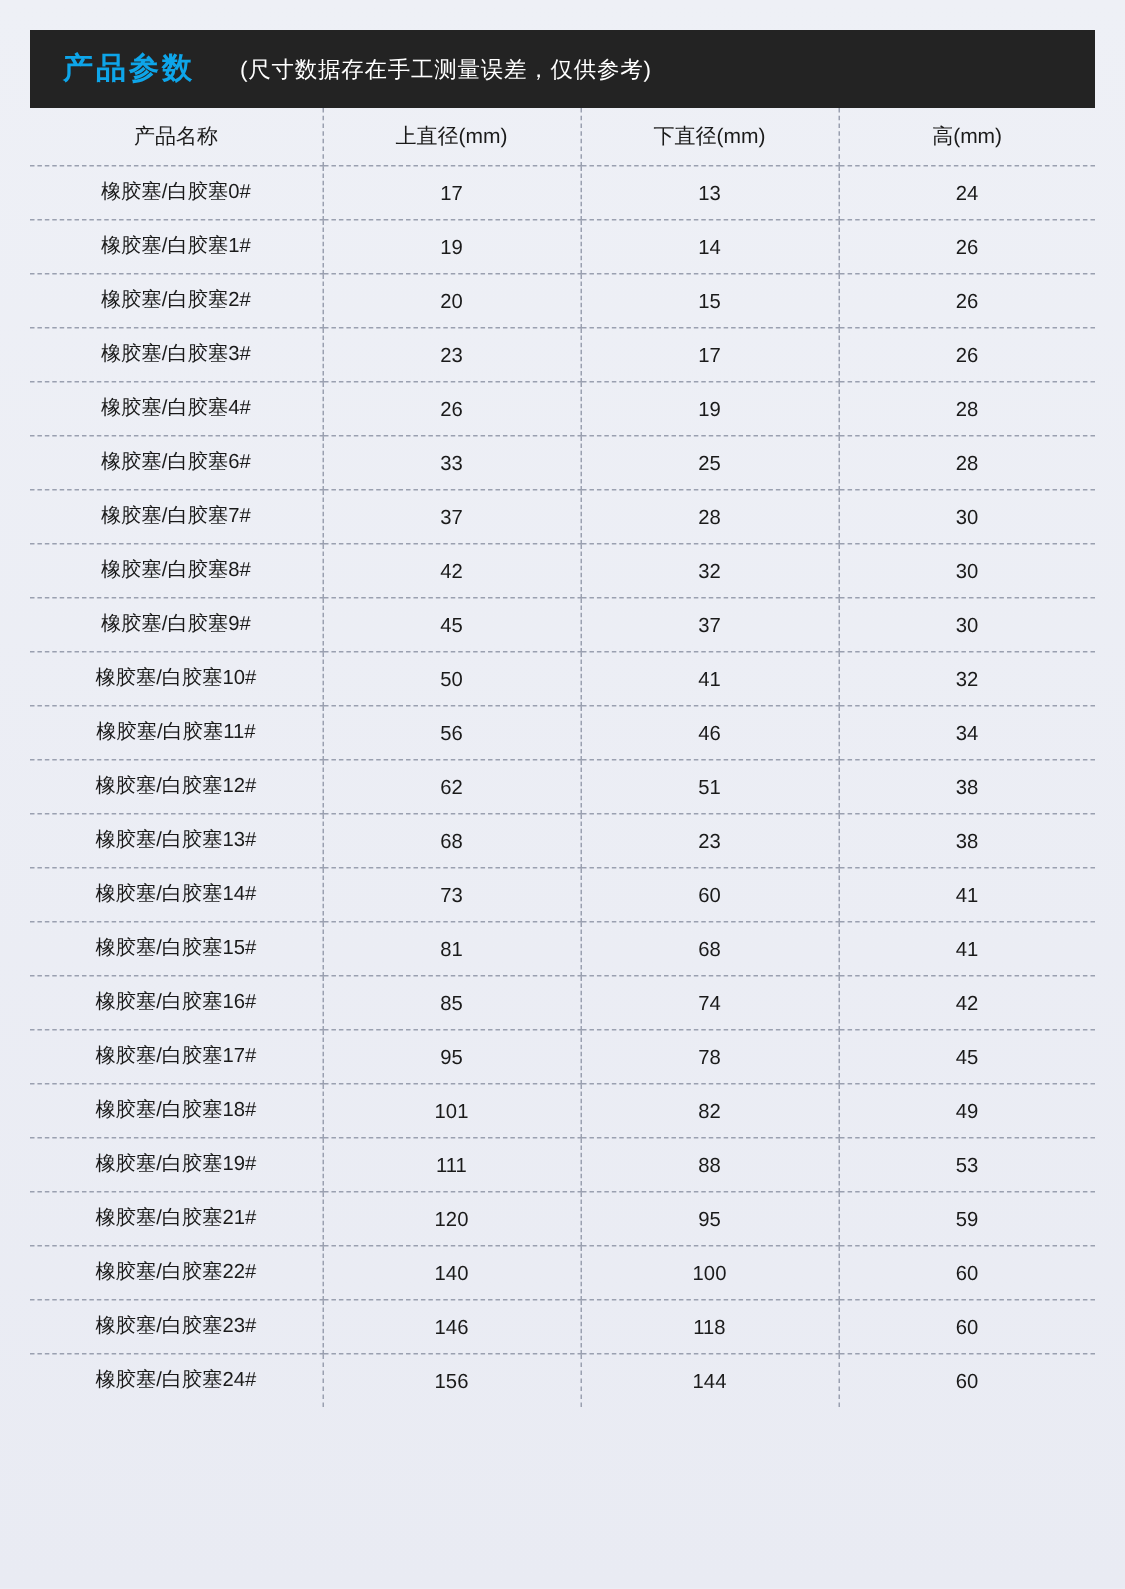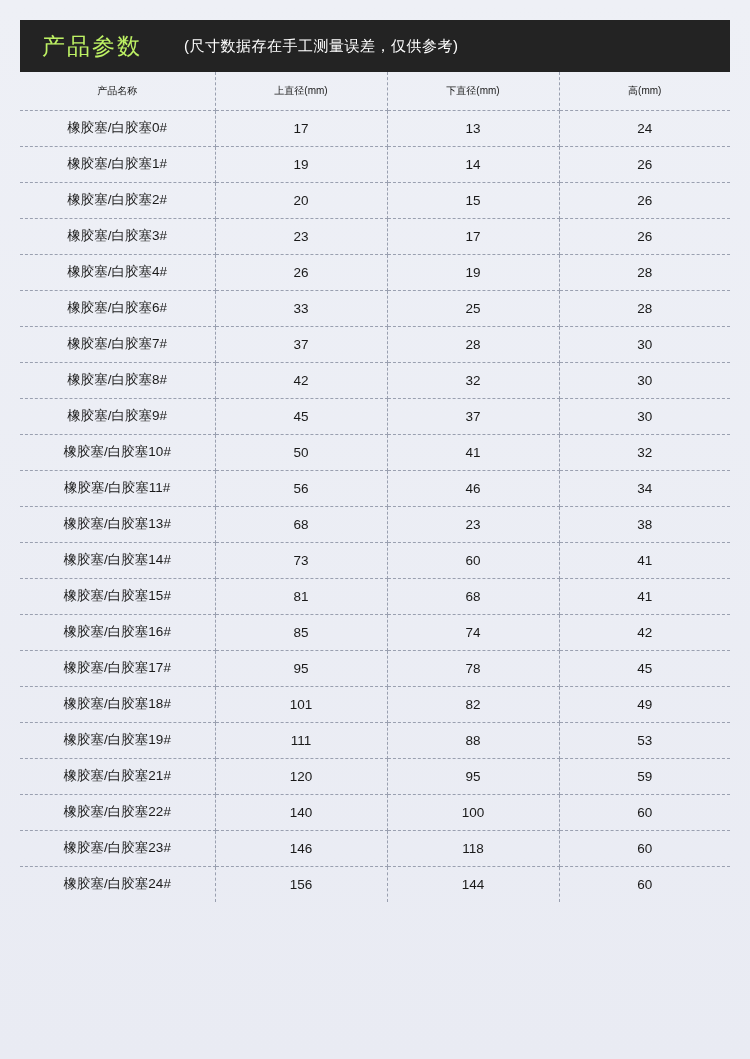--- a/index.html
+++ b/index.html
@@ -24,30 +24,30 @@
   }
   .header {
     background: #232323;
     height: 52px;
     display: flex;
     align-items: center;
     padding: 0 22px;
     box-sizing: border-box;
   }
   .header-title {
-    color: #bef264;
-    font-size: 23px;
-    font-weight: normal;
+    color: #0ea5e9;
+    font-size: 20px;
+    font-weight: bold;
     letter-spacing: 2px;
     line-height: 1;
   }
   .header-note {
     color: #ffffff;
     font-size: 15px;
-    margin-left: 42px;
+    margin-left: 30px;
     white-space: nowrap;
     letter-spacing: 0.5px;
   }
   table.spec {
     width: 710px;
     border-collapse: collapse;
     table-layout: fixed;
     background: transparent;
   }
   table.spec th, table.spec td {
@@ -59,21 +59,21 @@
     color: #1a1a1a;
     height: 36px;
     padding: 0;
     box-sizing: border-box;
   }
   table.spec th:last-child, table.spec td:last-child {
     border-right: none;
   }
   table.spec thead th {
     height: 38px;
-    font-size: 10px;
+    font-size: 14px;
     border-bottom: 1px dashed #9aa0b0;
   }
   table.spec tbody tr:last-child td {
     border-bottom: none;
   }
   col.c-name { width: 195px; }
   col.c-top  { width: 172px; }
   col.c-bot  { width: 172px; }
   col.c-h    { width: 171px; }
   .tbl-wrap {
@@ -168,20 +168,26 @@
           <td>41</td>
           <td>32</td>
         </tr>
         <tr>
           <td>橡胶塞/白胶塞11#</td>
           <td>56</td>
           <td>46</td>
           <td>34</td>
         </tr>
         <tr>
+          <td>橡胶塞/白胶塞12#</td>
+          <td>62</td>
+          <td>51</td>
+          <td>38</td>
+        </tr>
+        <tr>
           <td>橡胶塞/白胶塞13#</td>
           <td>68</td>
           <td>23</td>
           <td>38</td>
         </tr>
         <tr>
           <td>橡胶塞/白胶塞14#</td>
           <td>73</td>
           <td>60</td>
           <td>41</td>

